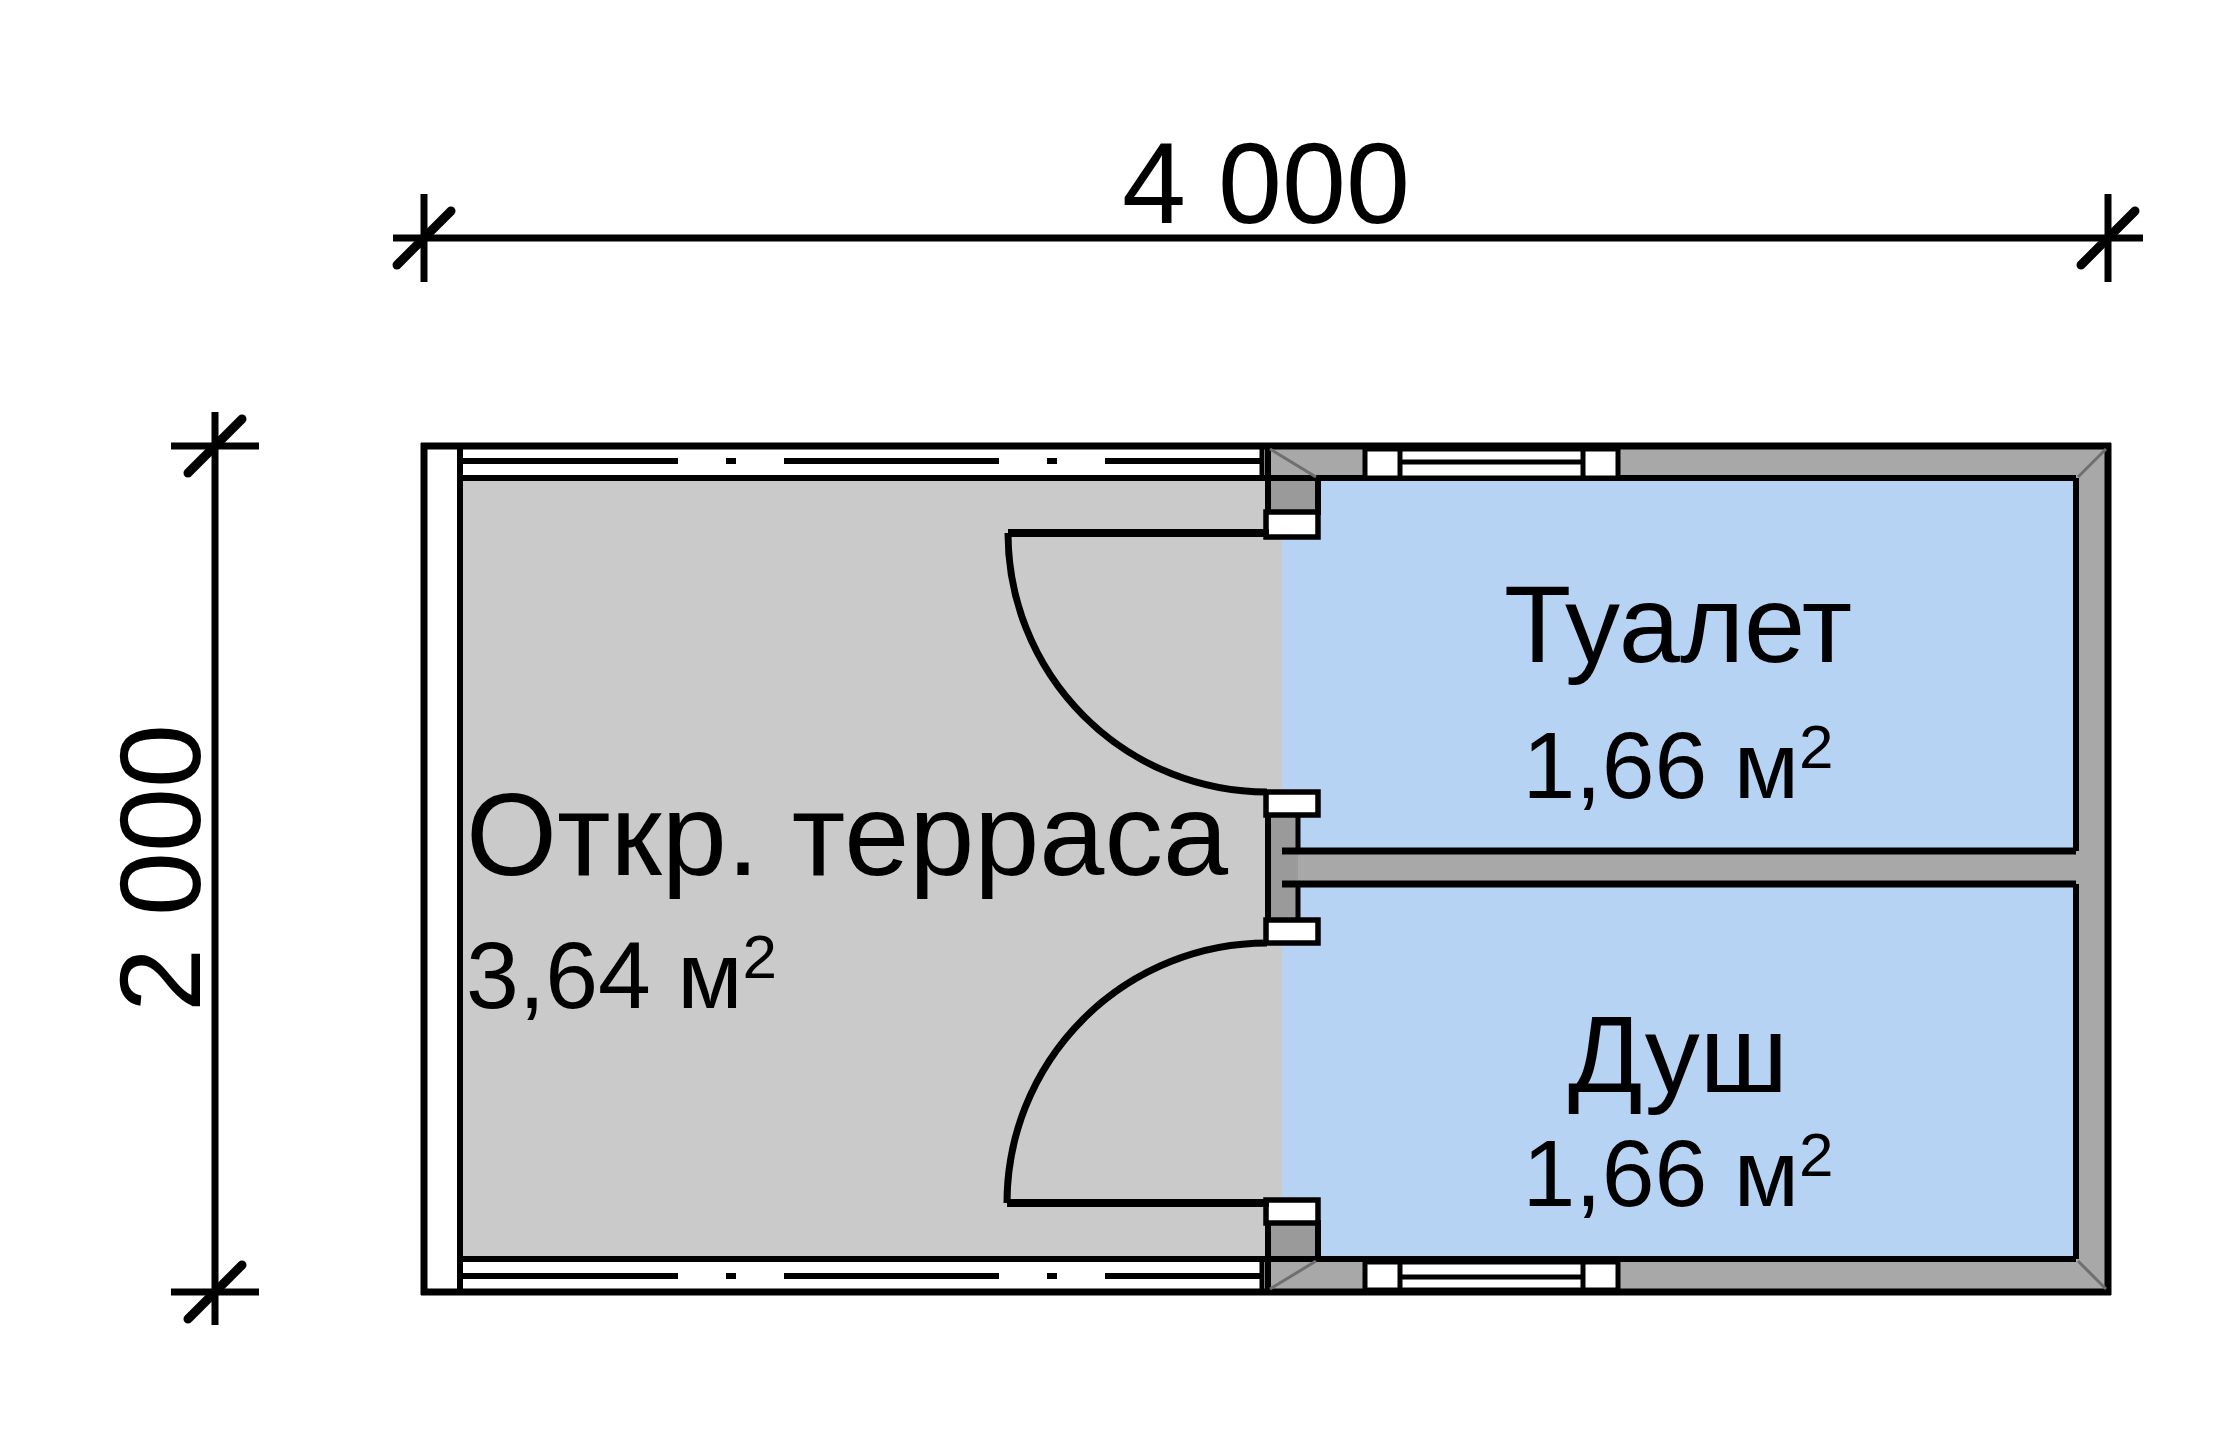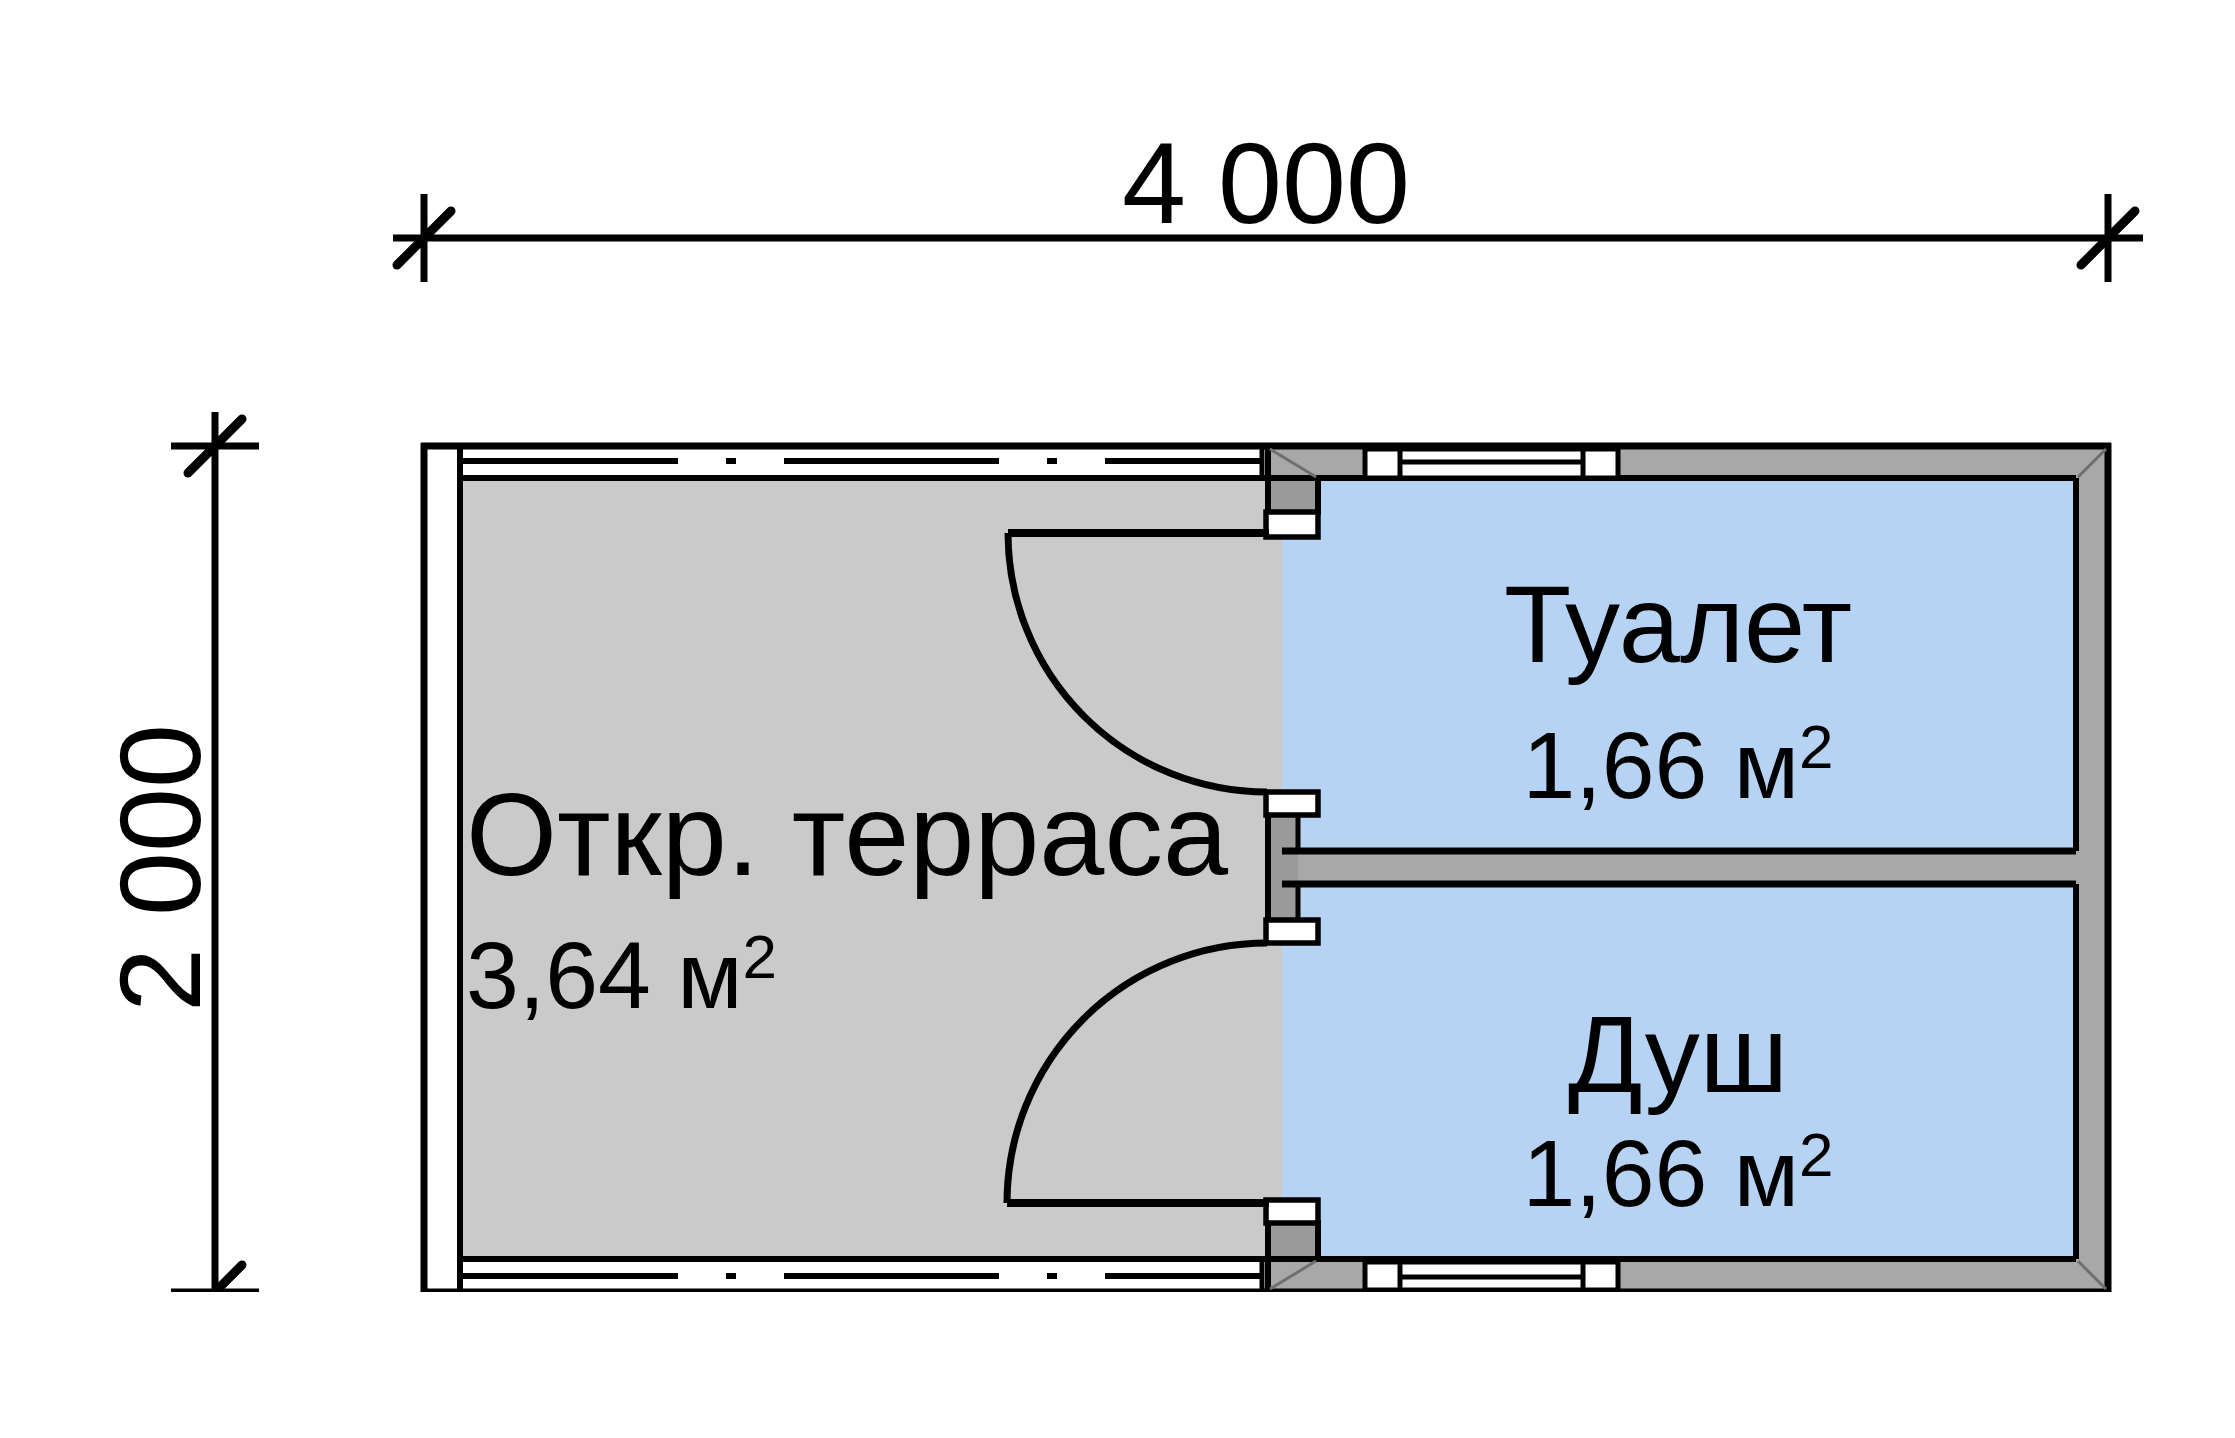--- a/index.html
+++ b/index.html
@@ -1,19 +1,19 @@
 <!DOCTYPE html>
 <html><head>
 <meta charset="utf-8">
 <style>
   html,body { margin:0; padding:0; background:#ffffff; }
   .stage {
     position: relative;
     width: 2235px;
-    height: 1292px;
+    height: 1438px;
     background: #ffffff;
     font-family: "Liberation Sans", sans-serif;
     overflow: hidden;
   }
   svg { display:block; }
   .lbl { fill:#000000; font-family:"Liberation Sans", sans-serif; }
 </style>
 </head>
 <body>
 

